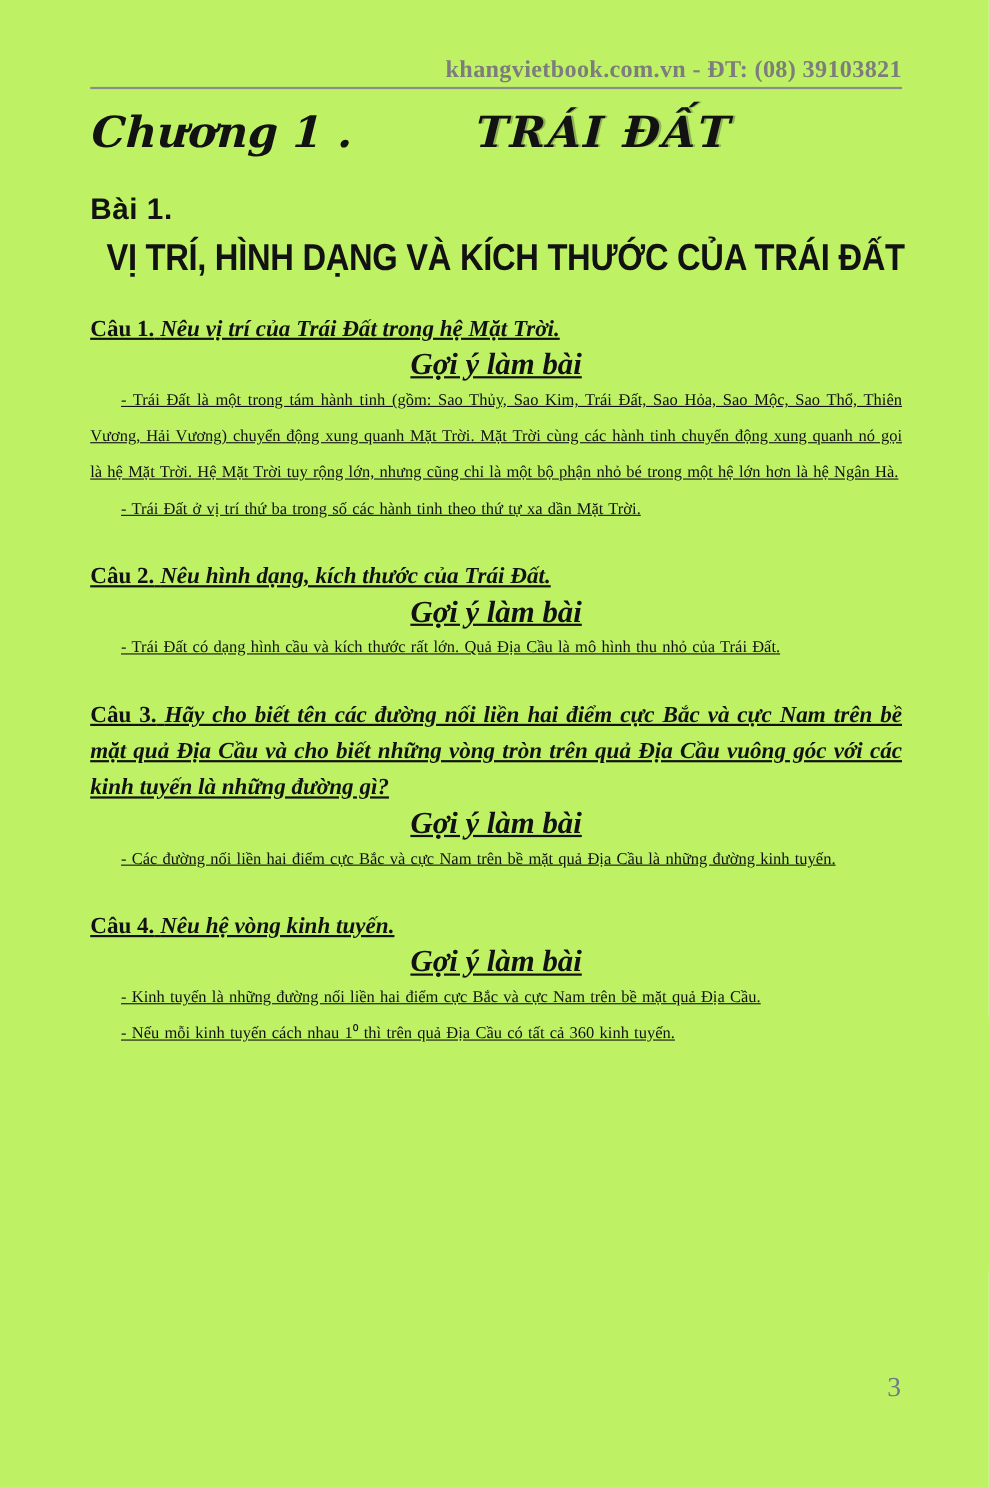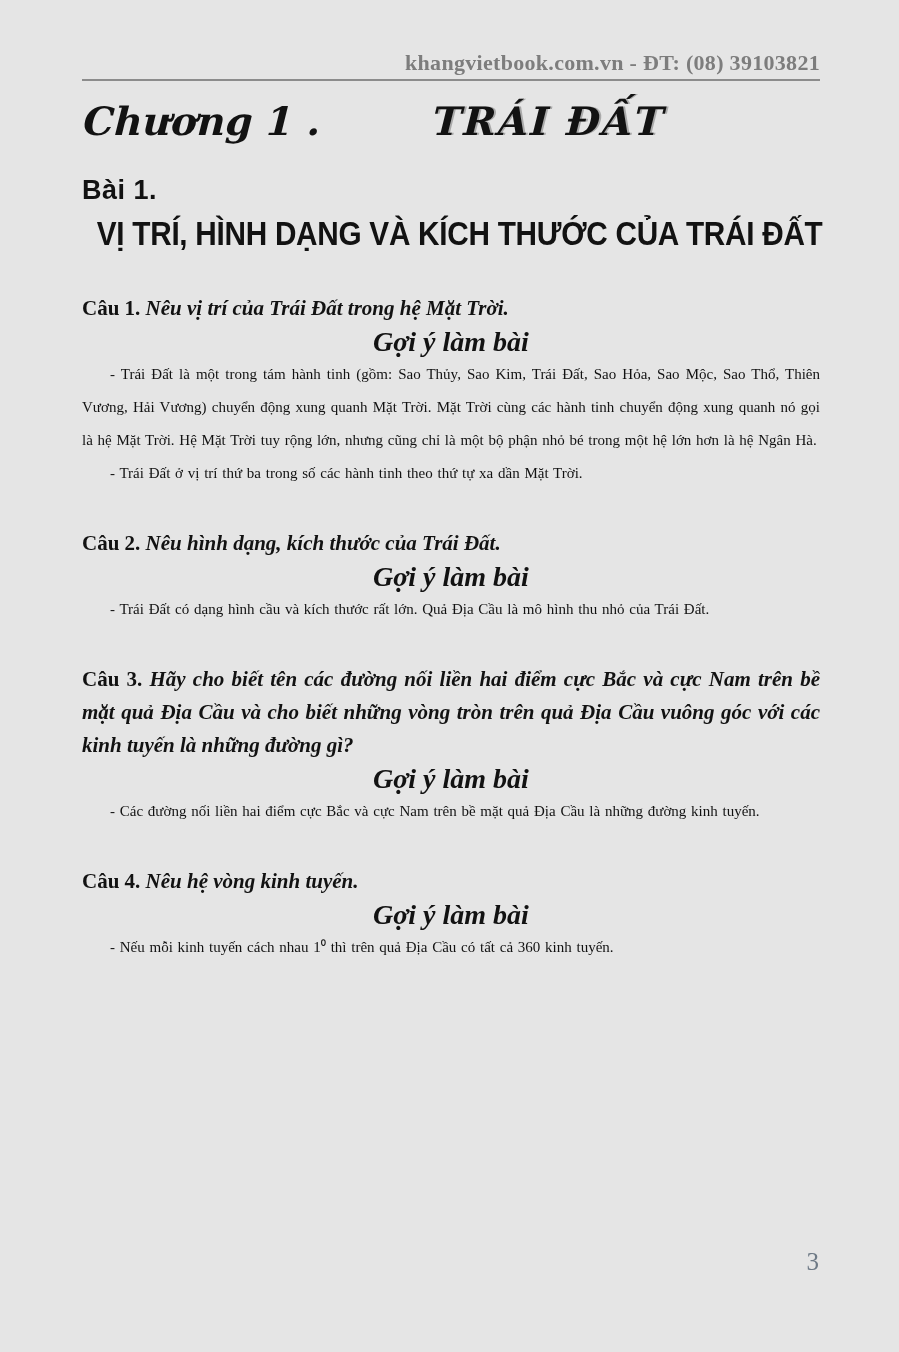--- a/index.html
+++ b/index.html
@@ -1,20 +1,20 @@
 <!DOCTYPE html>
 <html><head>
 <meta charset="utf-8">
 <style>
   html, body { margin: 0; padding: 0; background: #ffffff; }
   .page {
     position: relative;
     width: 899px;
     height: 1352px;
-    background: #e5e5e5;
+    background: #bef264;
     font-family: "Liberation Serif", serif;
     color: #121212;
     overflow: hidden;
   }
   
   .header {
     position: absolute;
     top: 0;
     left: 82px;
     right: 79px;
@@ -70,21 +70,21 @@
     font-stretch: condensed;
     font-weight: bold;
     font-size: 31px;
     line-height: 42px;
     white-space: nowrap;
     transform: scale(0.96, 1.1);
     transform-origin: center;
     letter-spacing: -0.3px;
   }
   
-  .q { margin-top: 37px; }
+  .q { margin-top: 27px; text-decoration: underline; }
   .q-head {
     font-size: 21px;
     line-height: 33px;
     text-align: justify;
   }
   .q-label { font-weight: bold; }
   .q-text { font-weight: bold; font-style: italic; }
   .hint {
     text-align: center;
     font-weight: bold;
@@ -155,20 +155,21 @@
       <div class="hint">Gợi ý làm bài</div>
       <p class="ans">- Các đường nối liền hai điểm cực Bắc và cực Nam trên bề mặt quả Địa Cầu là những đường kinh tuyến.</p>
     </div>
 
     <div class="q">
       <div class="q-head">
         <span class="q-label">Câu 4.</span>
         <span class="q-text">Nêu hệ vòng kinh tuyến.</span>
       </div>
       <div class="hint">Gợi ý làm bài</div>
+      <p class="ans">- Kinh tuyến là những đường nối liền hai điểm cực Bắc và cực Nam trên bề mặt quả Địa Cầu.</p>
       <p class="ans">- Nếu mỗi kinh tuyến cách nhau 1⁰ thì trên quả Địa Cầu có tất cả 360 kinh tuyến.</p>
     </div>
 
   </div>
 
   <div class="page-number">3</div>
 
 </div>
 
 </body></html>

